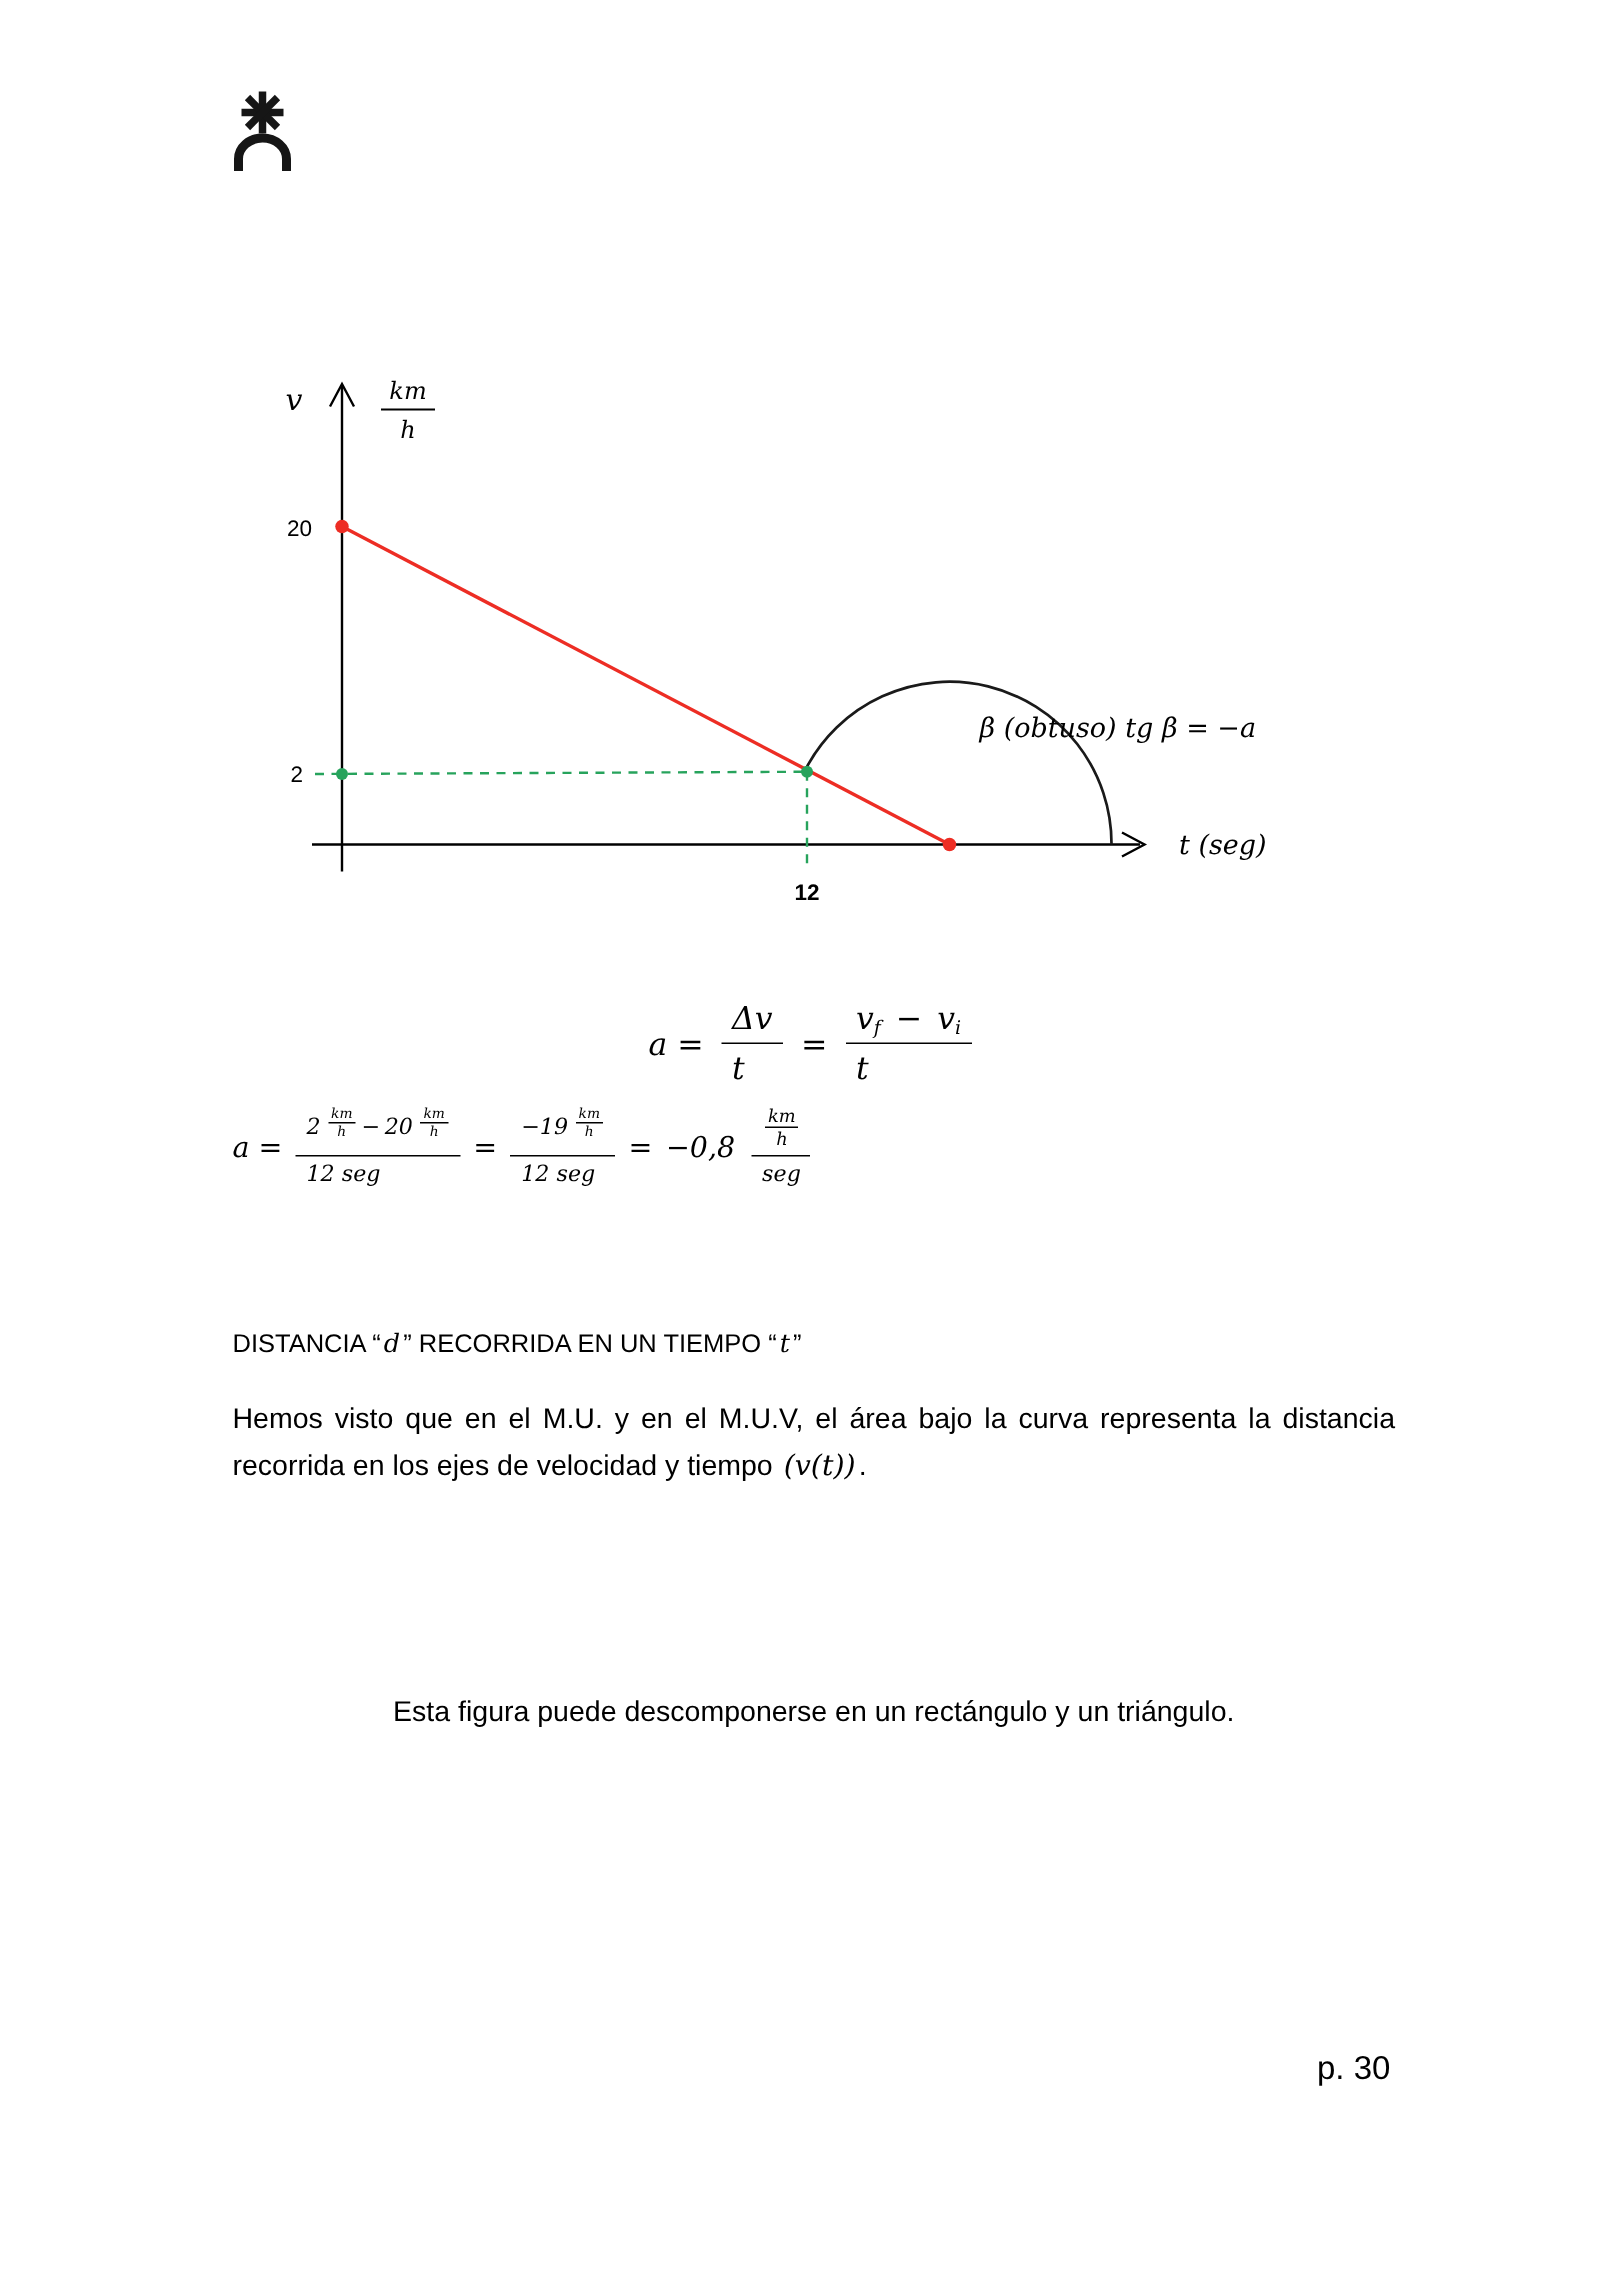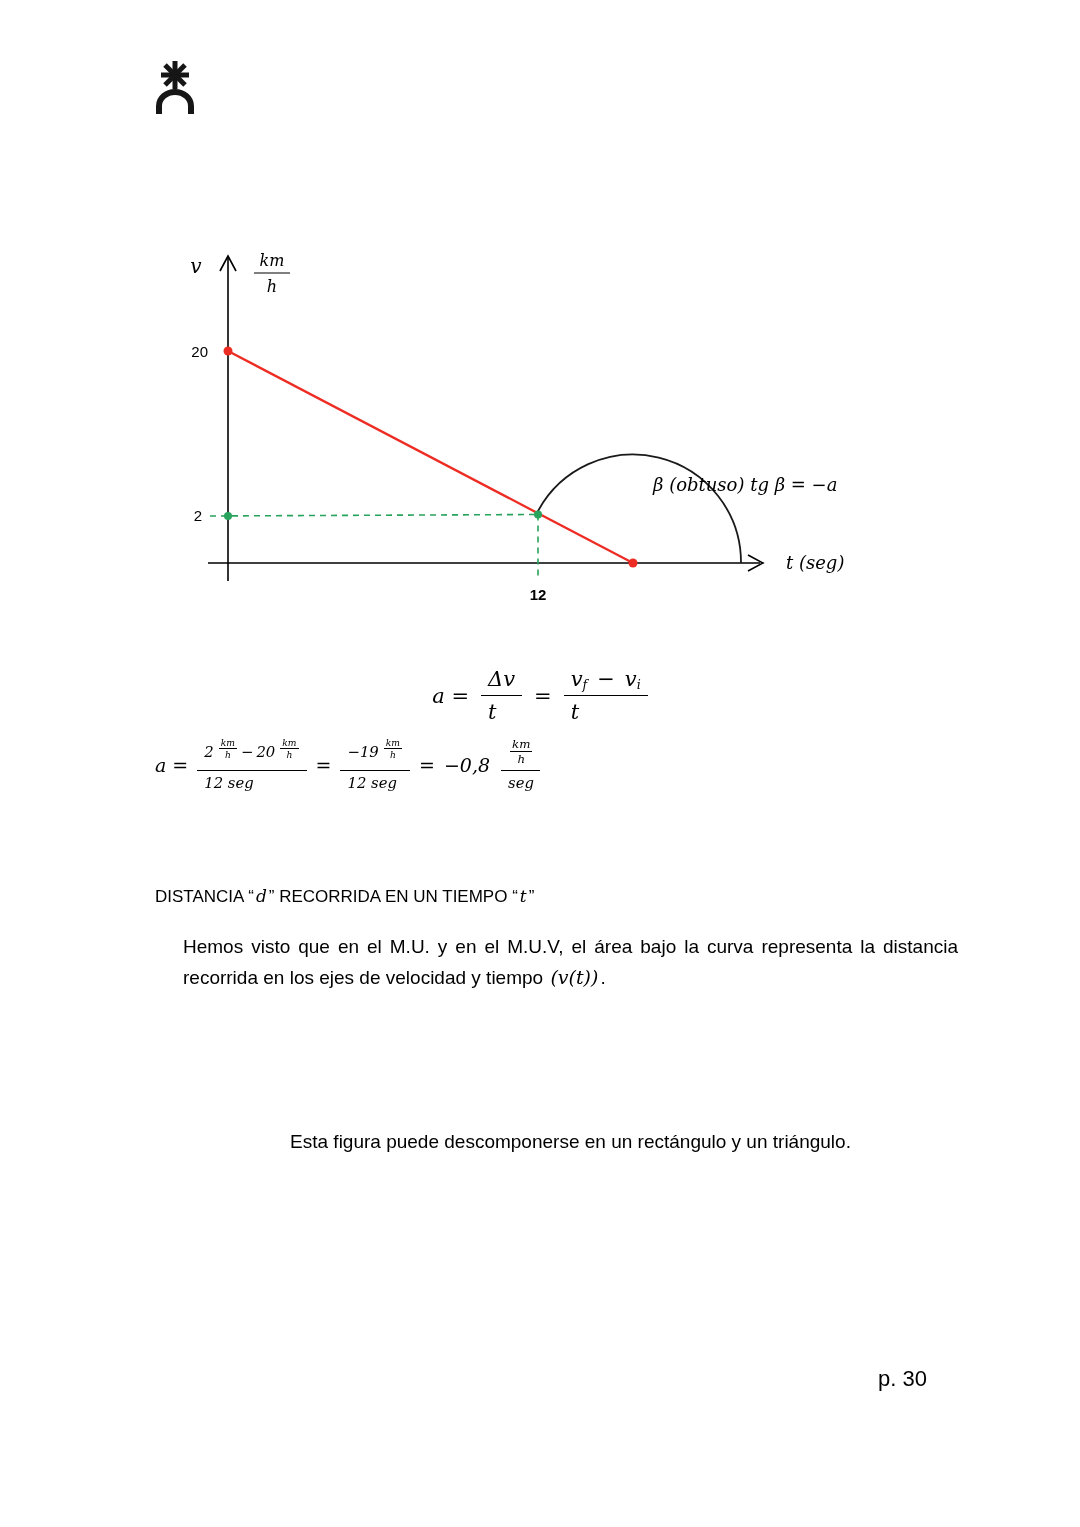--- a/index.html
+++ b/index.html
@@ -35,21 +35,21 @@
   .sfrac .sden { padding-top:1px; }
   .result-unit { font-size:0.72em; margin-left:2px; }
   .result-unit .sfrac { margin-bottom:0; font-size:0.8em; }
   sub { font-size:0.6em; }
   .vsub { display:inline-flex; align-items:flex-end; }
   .minus-sp { margin:0 7px; }
 
   
   .heading { position:absolute; left:155px; top:886px; font-size:17px; color:#000; }
   .inline-math { font-family:"DejaVu Serif", serif; font-style:italic; padding:0 2px; }
-  .para { position:absolute; left:155px; width:775px; font-size:19px; line-height:31px; color:#000;margin-left:28px; }
+  .para { position:absolute; left:155px; width:775px; font-size:19px; line-height:31px; color:#000; }
   .para-1 { top:931px; text-align:justify; }
   .para-2 { top:1126px; text-align:center; }
   .page-number { position:absolute; left:878px; top:1366px; font-size:22px; color:#000; }
 </style>
 </head>
 <body>
 
 <div class="page">
 
   <div class="logo">

